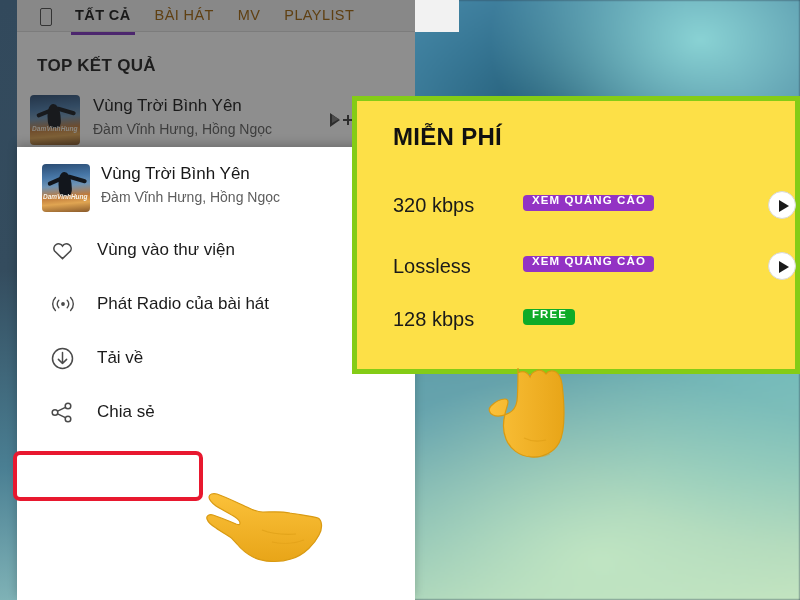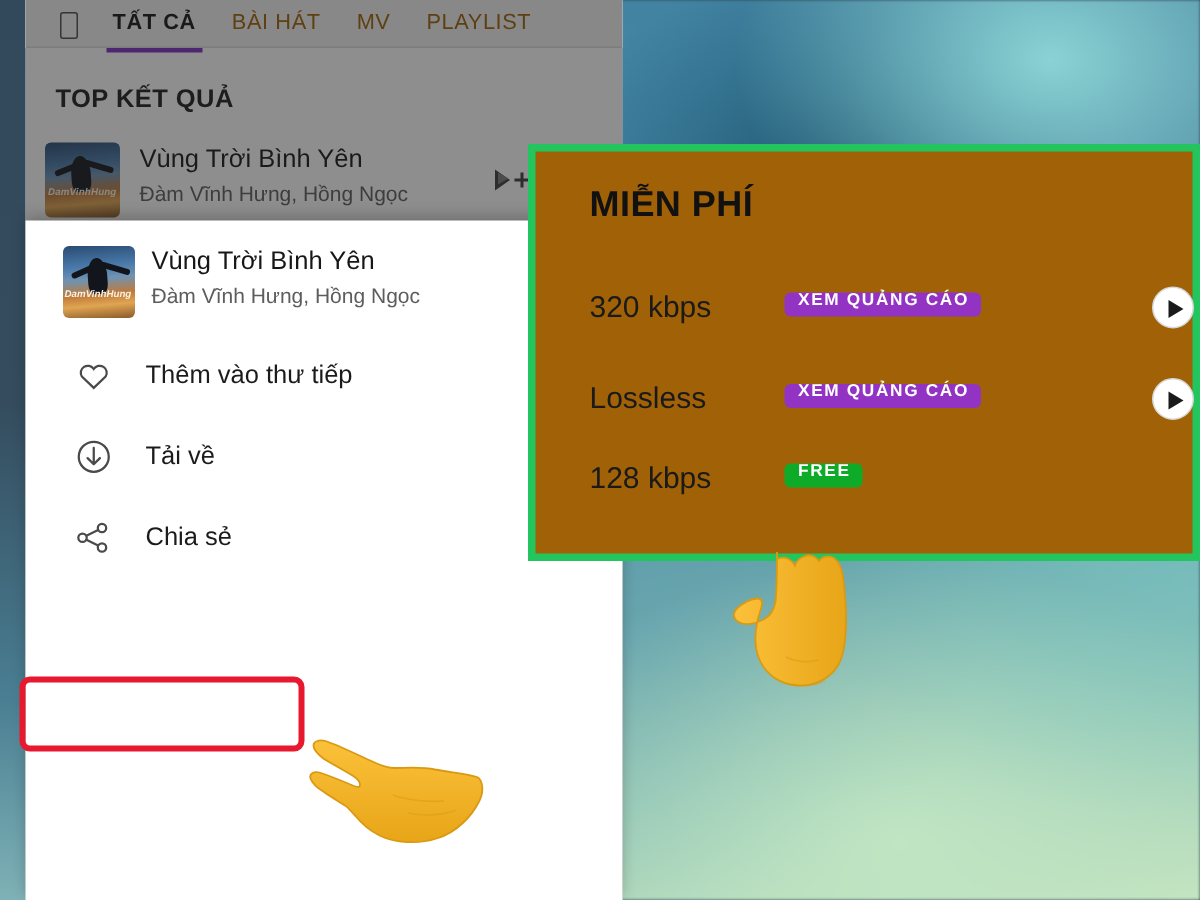--- a/index.html
+++ b/index.html
@@ -30,21 +30,21 @@
   #app-screen {
     position:absolute; left:17px; top:0; width:398px; height:600px;
     background:#fff;
   }
   #app-tint {
     position:absolute; left:17px; top:0; width:398px; height:600px;
     background:rgba(30,30,30,.50);
   }
 
   .tabbar {
-    position:absolute; left:17px; top:0; width:398px; height:32px;
+    position:absolute; left:17px; top:0; width:442px; height:32px;
     background:#f2f2f2; display:flex; align-items:center; padding-left:20px;
   }
   .tab-device { width:16px; height:20px; margin-right:22px; position:relative; }
   .tab-device:before{
     content:""; position:absolute; left:3px; top:2px; width:10px; height:16px;
     border:1.6px solid #4a4a4a; border-radius:2px;
   }
   .tab {
     font-size:14.5px; letter-spacing:.4px; color:#a16207;
     margin-right:24px; white-space:nowrap; position:relative; padding-bottom:3px;
@@ -151,21 +151,21 @@
 
   
   .hl-download {
     position:absolute; left:13px; top:451px; width:190px; height:50px;
     border:4px solid #e8182f; border-radius:7px; pointer-events:none;
   }
 
   
   #quality {
     position:absolute; left:352px; top:96px; width:448px; height:278px;
-    border:5px solid #22c55e; background:#a16207;
+    border:5px solid #84cc16; background:#fde047;
   }
   .q-title {
     position:absolute; left:36px; top:22px; font-size:24px; font-weight:bold; color:#111;
     letter-spacing:.3px;
   }
   .q-row { position:absolute; left:36px; width:400px; height:34px; }
   .q-row .q-name { position:absolute; left:0; top:3px; font-size:20px; color:#1a1a1a; }
   .q-badge {
     position:absolute; top:4px; display:inline-block; border-radius:4px;
     font-size:11.5px; font-weight:bold; letter-spacing:1.1px; color:#fff;
@@ -235,25 +235,35 @@
     <div class="menu-title">Vùng Trời Bình Yên</div>
     <div class="menu-sub">Đàm Vĩnh Hưng, Hồng Ngọc</div>
   </div>
 
   <div class="menu-item">
     <span class="ic ic-heart">
       <svg viewBox="0 0 21 18">
           <path d="M10.5 16.6 2.6 9.1A4.4 4.4 0 0 1 10.5 4a4.4 4.4 0 0 1 7.9 5.1z" fill="none" stroke="#4a4a4a" stroke-width="1.5"></path>
         </svg>
     </span>
-    <span class="lbl">Thêm vào thư tiếp</span>
-  </div>
-
-
-
+    <span class="lbl">Vùng vào thư viện</span>
+  </div>
+
+
+
+  <div class="menu-item">
+    <span class="ic ic-radio">
+      <svg viewBox="0 0 26 16">
+        <circle cx="13" cy="8" r="1.9" fill="#4a4a4a"></circle>
+        <path d="M17.2 4.2a5.4 5.4 0 0 1 0 7.6M8.8 11.8a5.4 5.4 0 0 1 0-7.6" fill="none" stroke="#4a4a4a" stroke-width="1.4" stroke-linecap="round"></path>
+        <path d="M20.6 1.4a9.4 9.4 0 0 1 0 13.2M5.4 14.6a9.4 9.4 0 0 1 0-13.2" fill="none" stroke="#4a4a4a" stroke-width="1.4" stroke-linecap="round"></path>
+      </svg>
+    </span>
+    <span class="lbl">Phát Radio của bài hát</span>
+  </div>
 
   <div class="menu-item">
     <span class="ic ic-dl">
       <svg viewBox="0 0 23 23">
         <circle cx="11.5" cy="11.5" r="10" fill="none" stroke="#4a4a4a" stroke-width="1.5"></circle>
         <path d="M11.5 5.5v11M7.4 12.4l4.1 4.1 4.1-4.1" fill="none" stroke="#4a4a4a" stroke-width="1.5" stroke-linecap="round" stroke-linejoin="round"></path>
       </svg>
     </span>
     <span class="lbl">Tải về</span>
   </div>

